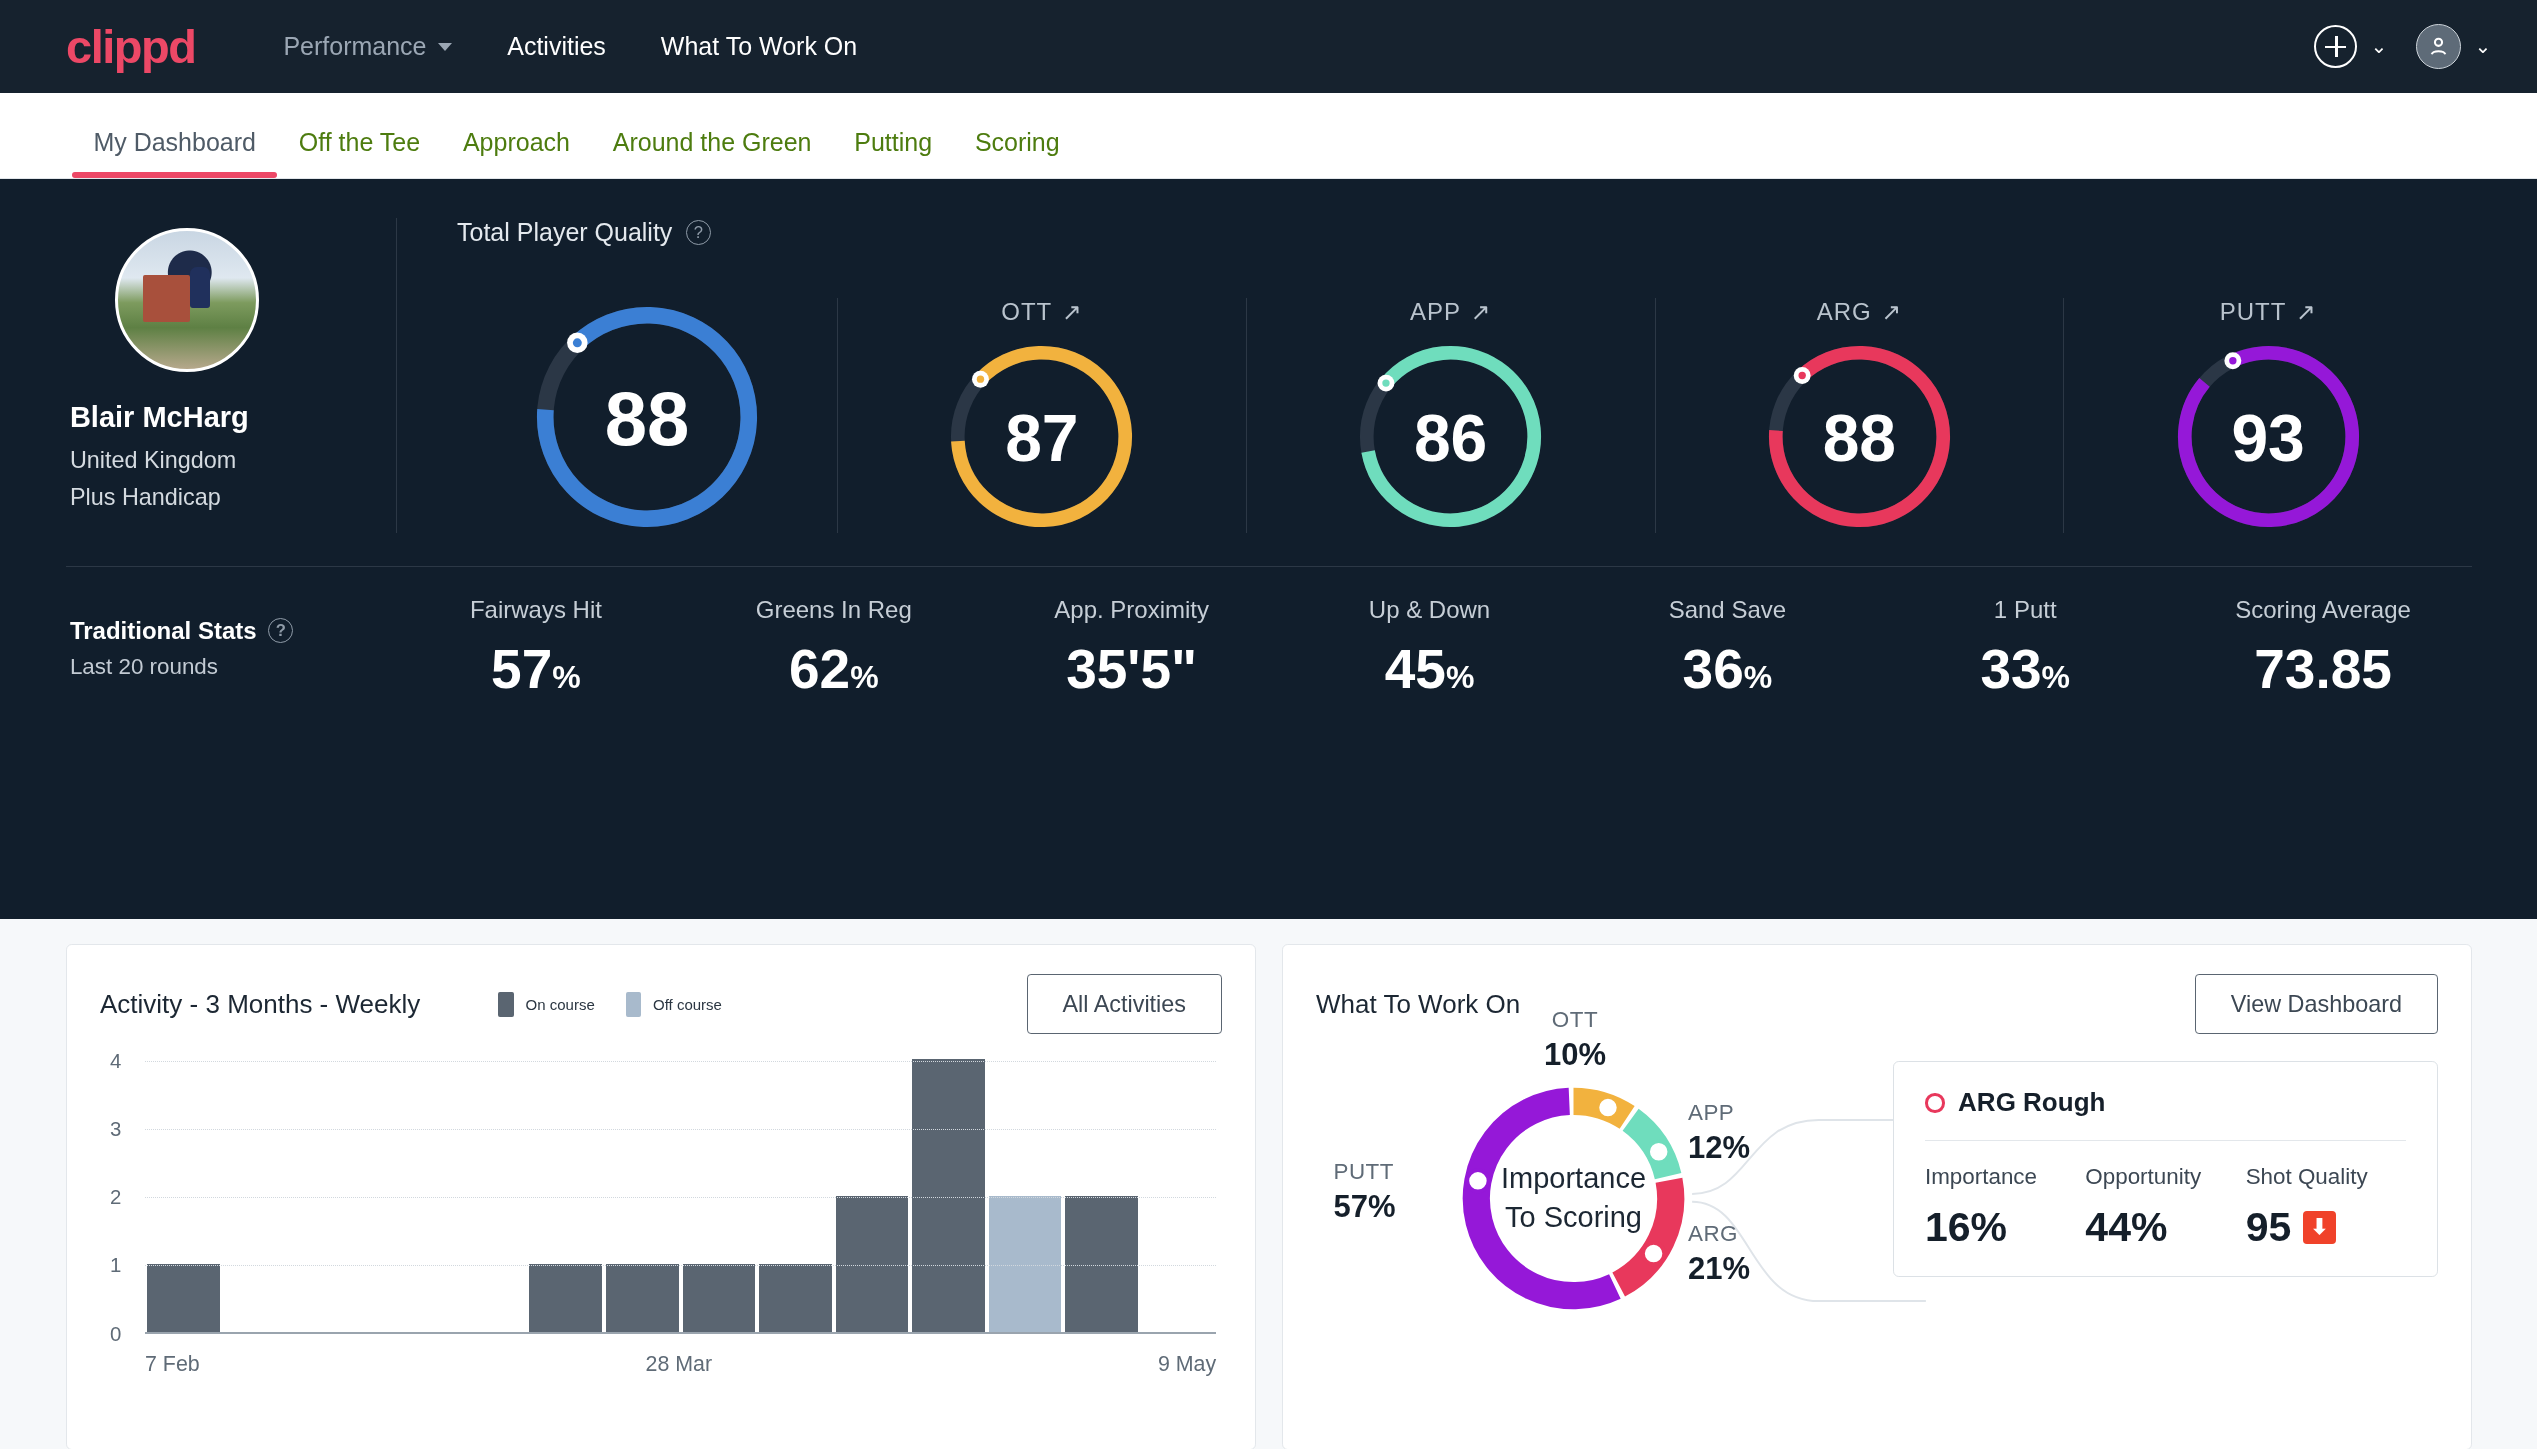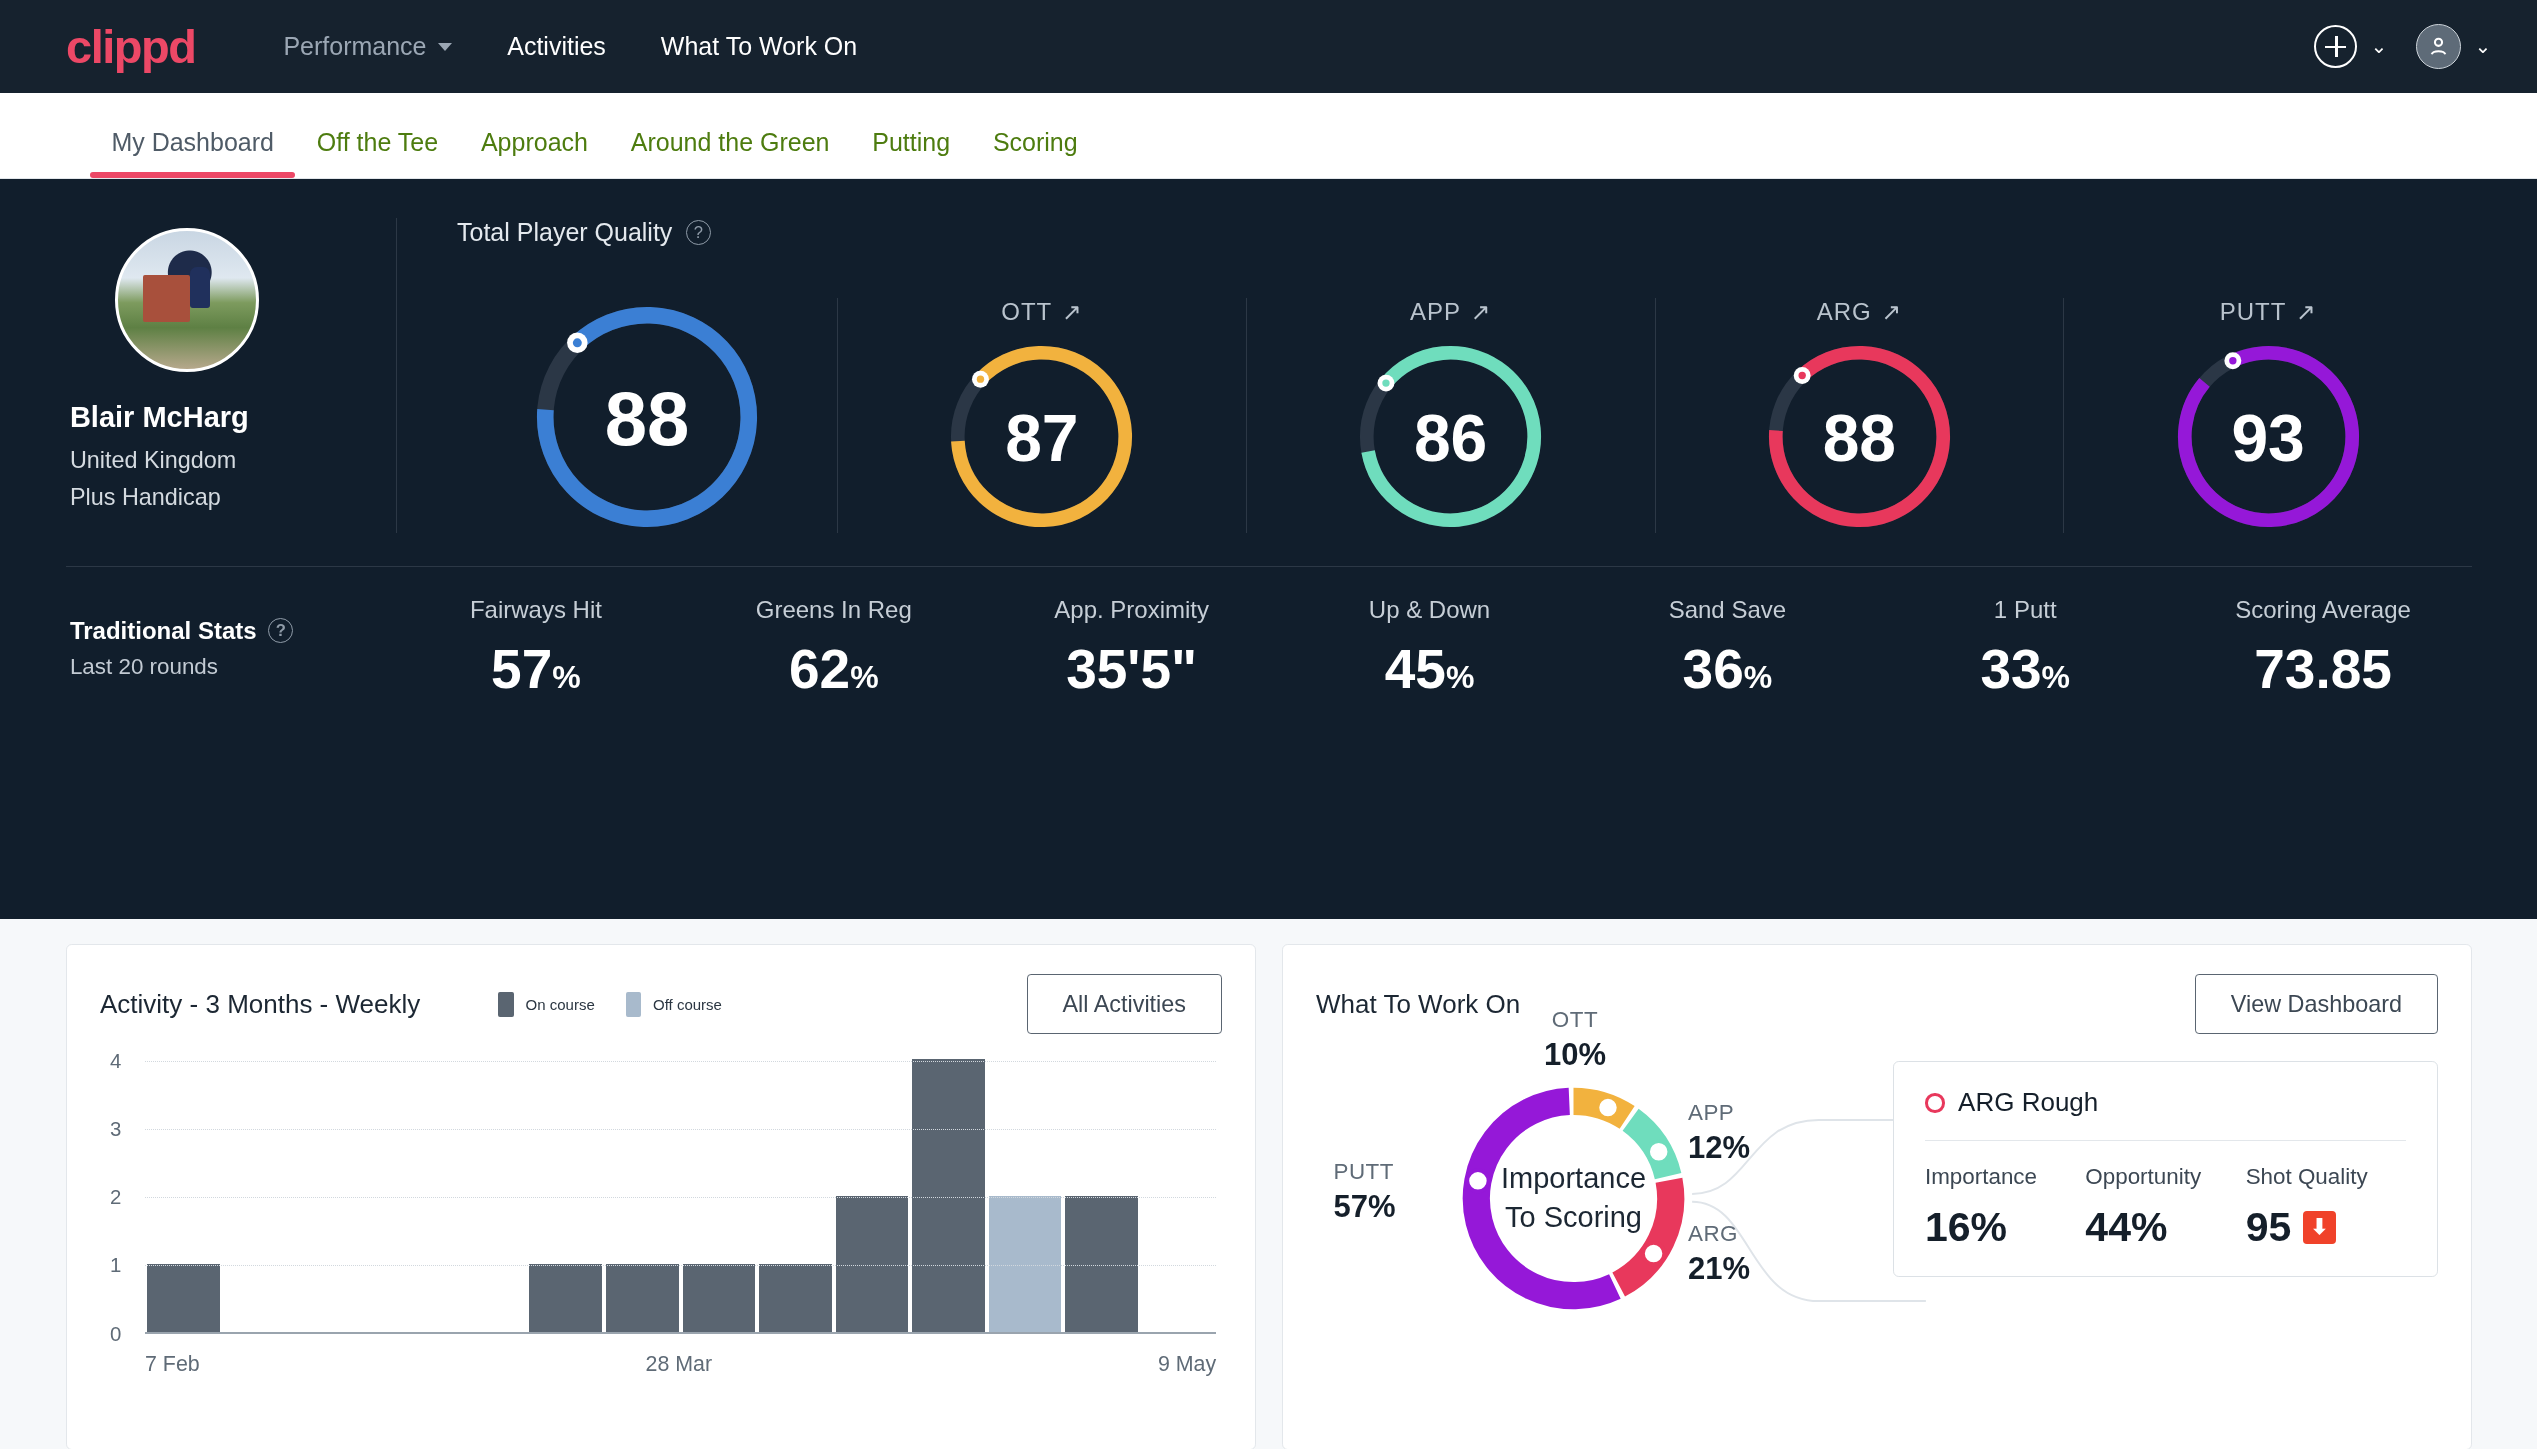--- a/index.html
+++ b/index.html
@@ -42,21 +42,21 @@
   .avatar-ico {
     width: 45px; height: 45px; border-radius: 50%;
     background: #5E6B78; border: 1.9px solid #cdd4da;
     display: flex; align-items: center; justify-content: center;
   }
   .chev { color: #ffffff; font-size: 19.5px; }
 
   
   .tabbar {
     height: 86px; background: #ffffff; display: flex; align-items: flex-end;
-    padding-left: 90px; border-bottom: 1px solid #E2E6EA;
+    padding-left: 72px; border-bottom: 1px solid #E2E6EA;
   }
   .tab {
     font-size: 25px; color: #4d7c0f; padding: 0 21.4px 21.4px 21.4px;
     cursor: pointer; position: relative; white-space: nowrap;
   }
   .tab:first-child { margin-left: 0; }
   .tab.active { color: #4F5B67; }
   .tab.active::after {
     content: ""; position: absolute; left: 0; right: 0; bottom: 0;
     height: 5.8px; background: #EC4866; border-radius: 2.9px;
@@ -193,21 +193,21 @@
 
   .detail-card {
     border: 1px solid #DCE1E6; border-radius: 5.8px; background: #fff;
     width: 545px; padding: 25px 31px; position: absolute; right: 0; top: 21.4px;
   }
   .dc-hd { display: flex; align-items: center; gap: 13.6px; }
   .dc-ring {
     width: 19.5px; height: 19.5px; border-radius: 50%;
     border: 3.9px solid #E8385C;
   }
-  .dc-title { font-size: 26px; font-weight: normal; color: #151F2A; }
+  .dc-title { font-size: 26px; font-weight: bold; color: #151F2A; }
   .dc-sep { height: 1px; background: #E3E7EB; margin: 21.4px 0 23.4px 0; }
   .dc-row { display: flex; }
   .dc-col { flex: 1; }
   .dc-k { font-size: 22.4px; color: #3C4753; margin-bottom: 13.6px; }
   .dc-v { font-size: 41px; font-weight: bold; color: #151F2A; display: flex; align-items: center; gap: 11.7px; }
   .down-badge {
     width: 33px; height: 33px; background: #F0422A; border-radius: 3.9px;
     display: inline-flex; align-items: center; justify-content: center;
     color: #fff; font-size: 21.4px;
   }

